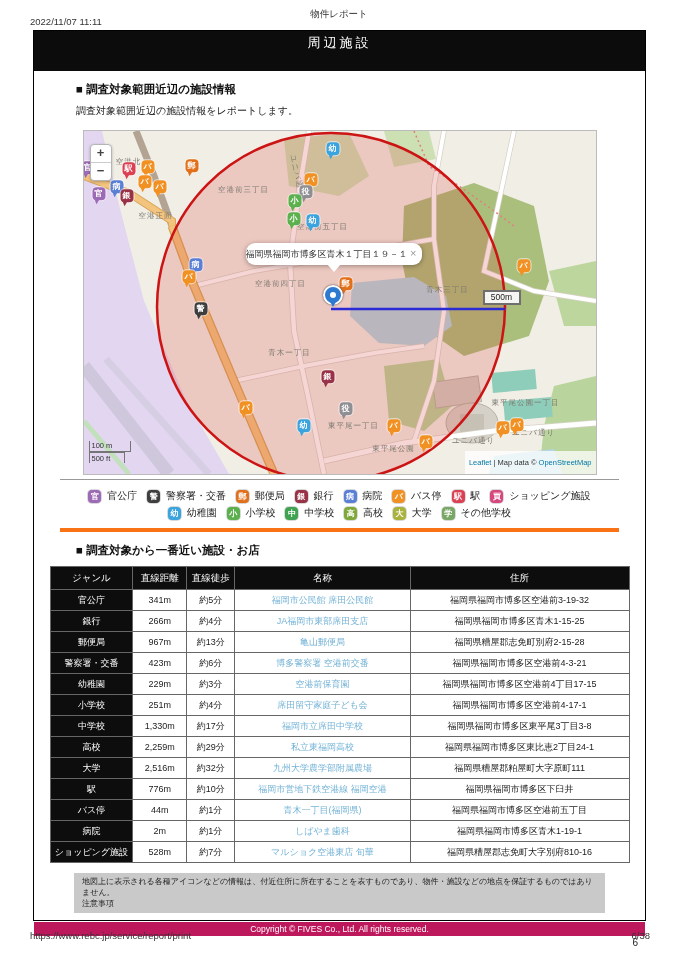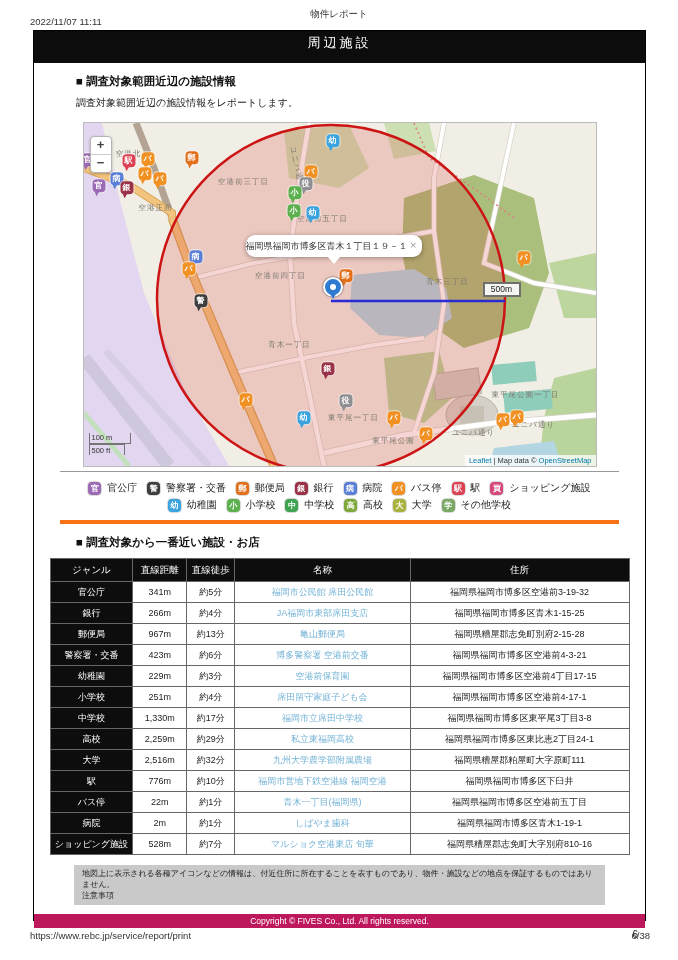--- a/index.html
+++ b/index.html
@@ -2,21 +2,21 @@
 <html><head>
 <meta charset="utf-8">
 <style>
   html,body{margin:0;padding:0;background:#fff;}
   .page{position:relative;width:678px;height:960px;background:#fff;
         font-family:"Liberation Sans","DejaVu Sans",sans-serif;color:#222;overflow:hidden;}
   .hdr-date{position:absolute;left:30px;top:16px;font-size:9.5px;color:#333;}
   .hdr-title{position:absolute;left:0;right:0;top:8px;text-align:center;font-size:9.5px;color:#333;}
   .sheet{position:absolute;left:33px;top:30px;width:613px;height:891px;border:1px solid #000;
          box-sizing:border-box;background:#fff;}
-  .titlebar{height:32px;background:#0c0c0c;color:#fff;text-align:center;font-size:13px;
+  .titlebar{height:40px;background:#0c0c0c;color:#fff;text-align:center;font-size:13px;
             line-height:24px;letter-spacing:3px;}
   .sec-h{margin:11px 0 0 42px;font-size:11.5px;font-weight:bold;color:#111;}
   .sec-p{margin:7px 0 0 42px;font-size:10px;color:#222;}
   
   .map{position:relative;width:512px;height:343px;margin:12px auto 0;border:1px solid #bbb;
        overflow:hidden;background:#f1eee6;}
   .map svg{position:absolute;left:0;top:0;}
   .pin{position:absolute;width:13px;height:13px;border-radius:4px;color:#fff;font-size:8px;
        font-weight:bold;text-align:center;line-height:13px;transform:translate(-50%,-60%);
        box-shadow:0 0 0 1px rgba(255,255,255,.65);z-index:3;}
@@ -43,21 +43,21 @@
        border-radius:4px;z-index:7;box-shadow:0 1px 3px rgba(0,0,0,.25);}
   .zbtn{height:17px;text-align:center;font-size:13px;font-weight:bold;color:#444;line-height:16px;cursor:pointer;}
   .zbtn:first-child{border-bottom:1px solid #ccc;}
   .scalebox{position:absolute;left:399px;top:159px;width:38px;height:15px;background:#f5f5f3;
        border:2px solid #6f6f6f;box-sizing:border-box;font-size:8.5px;text-align:center;line-height:11px;
        color:#222;z-index:6;}
   .scalebar{position:absolute;left:5px;top:310px;z-index:6;font-size:7.5px;color:#333;}
   .scalebar .sm{width:36px;border:1px solid #757575;border-top:none;padding:0 2px 1px;}
   .scalebar .si{width:30px;border:1px solid #757575;border-bottom:none;padding:1px 2px 0;}
   .attrib{position:absolute;right:0;bottom:0;background:rgba(255,255,255,.75);font-size:7.5px;
-       color:#333;padding:1px 4px;z-index:6;}
+       color:#333;padding:7px 4px;z-index:6;}
   .attrib .blue{color:#0078a8;}
   
   .legend{margin:4px 26px 0;border-top:1px solid #999;border-bottom:4px solid #f97316;padding:6px 0 5px;}
   .legend-row{text-align:center;margin:3px 0;font-size:10px;color:#222;}
   .legend-item{display:inline-block;margin:0 5px;white-space:nowrap;}
   
   table.facilities{border-collapse:collapse;table-layout:fixed;width:580px;margin:8px auto 0;
        font-size:9px;}
   table.facilities th,table.facilities td{border:1px solid #666;padding:0 3px;height:20px;
        text-align:center;overflow:hidden;white-space:nowrap;}
@@ -294,21 +294,21 @@
           </tr>
           <tr>
             <td class="genre">駅</td>
             <td>776m</td>
             <td>約10分</td>
             <td class="name"><a href="#">福岡市営地下鉄空港線 福岡空港</a></td>
             <td>福岡県福岡市博多区下臼井</td>
           </tr>
           <tr>
             <td class="genre">バス停</td>
-            <td>22m</td>
+            <td>44m</td>
             <td>約1分</td>
             <td class="name"><a href="#">青木一丁目(福岡県)</a></td>
             <td>福岡県福岡市博多区空港前五丁目</td>
           </tr>
           <tr>
             <td class="genre">病院</td>
             <td>2m</td>
             <td>約1分</td>
             <td class="name"><a href="#">しばやま歯科</a></td>
             <td>福岡県福岡市博多区青木1-19-1</td>

